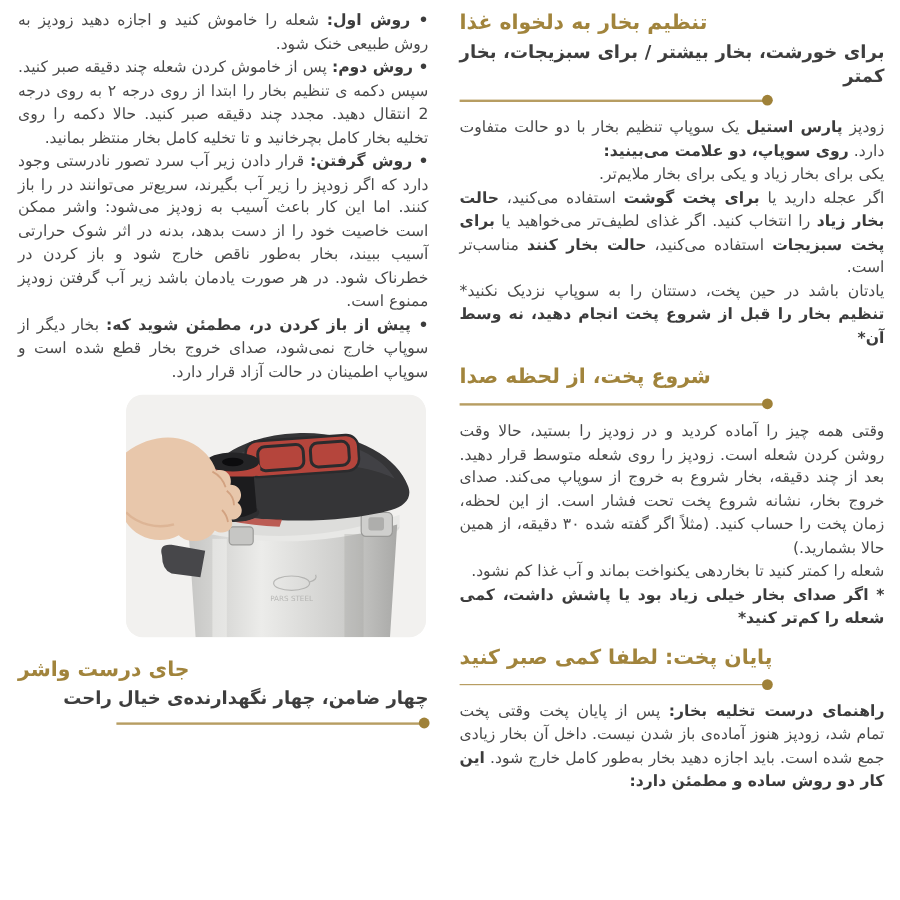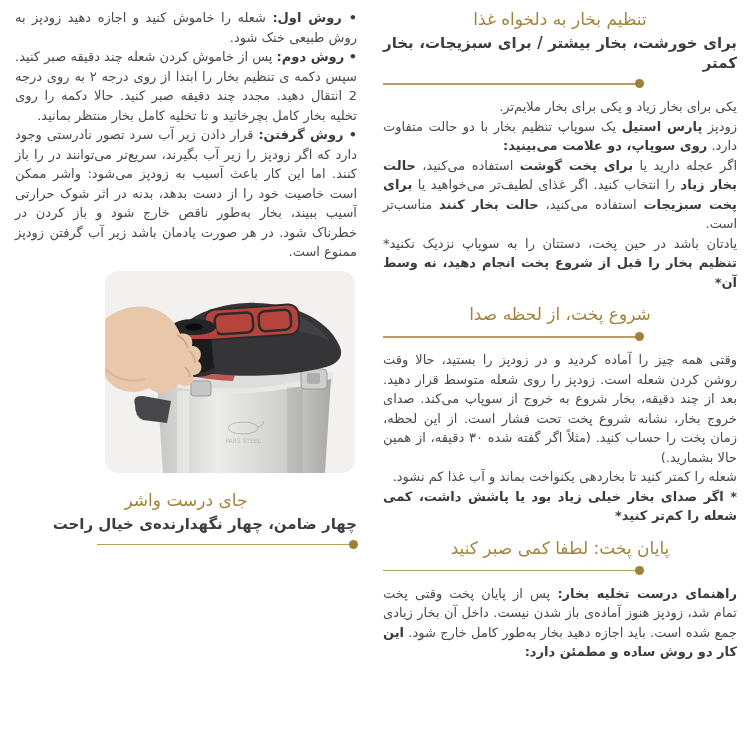--- a/index.html
+++ b/index.html
@@ -1,21 +1,21 @@
 <!DOCTYPE html>
 <html lang="fa" dir="rtl"><head>
 <meta charset="utf-8">
 <style>
   html,body{margin:0;padding:0;background:#ffffff;}
   body{width:750px;height:750px;overflow:hidden;font-family:"DejaVu Sans",sans-serif;}
   .page{direction:rtl;display:flex;gap:26px;box-sizing:border-box;width:750px;height:750px;padding:8px 13px 6px 15px;background:#fff;}
   .col{flex:none;}
   .col-right{width:354px;}
   .col-left{width:342px;}
-  h2{margin:0 0 2px 0;font-size:17px;line-height:23px;font-weight:normal;color:#a1843c;text-align:center;}
+  h2{margin:0 0 2px 0;font-size:17px;line-height:23px;font-weight:bold;color:#a1843c;text-align:left;}
   .subtitle{margin:0;font-size:15px;line-height:20px;font-weight:bold;color:#3e3e3e;text-align:justify;}
   p.body{margin:0;font-size:13px;line-height:19.5px;color:#4a4a4a;text-align:justify;}
   p.body b{color:#3c3c3c;margin-top:19px;}
   .orn{position:relative;width:260px;height:9px;margin:6px 0 9px 0;}
   .orn .line{position:absolute;top:4px;left:0;right:0;height:1.5px;background:#b79d62;}
   .orn .dot{position:absolute;top:0;right:-1px;width:9px;height:9px;border-radius:50%;background:#9f8138;}
   .col-right .orn{margin-left:0;margin-right:auto;direction:ltr;}
   .col-left .orn{margin-right:0;}
   .sec + .sec{margin-top:11px;}
   .bullets p.body + p.body{margin-top:0;}
@@ -30,22 +30,22 @@
 
   <div class="col col-right">
 
     <section class="sec">
       <h2>تنظیم بخار به دلخواه غذا</h2>
       <p class="subtitle">برای خورشت، بخار بیشتر /  برای سبزیجات، بخار کمتر</p>
       <div class="orn">
           <span class="line"></span>
           <span class="dot"></span>
         </div>
+      <p class="body"><span>زودپز </span><b>پارس استیل</b><span> یک سوپاپ تنظیم بخار با دو حالت متفاوت دارد. </span><b>روی سوپاپ، دو علامت می‌بینید:</b></p>
       <p class="body"><span>یکی برای بخار زیاد و یکی برای بخار ملایم‌تر.</span></p>
-      <p class="body"><span>زودپز </span><b>پارس استیل</b><span> یک سوپاپ تنظیم بخار با دو حالت متفاوت دارد. </span><b>روی سوپاپ، دو علامت می‌بینید:</b></p>
       <p class="body"><span>اگر عجله دارید یا </span><b>برای پخت گوشت</b><span> استفاده می‌کنید، </span><b>حالت بخار زیاد</b><span> را انتخاب کنید. اگر غذای لطیف‌تر می‌خواهید یا </span><b>برای پخت سبزیجات</b><span> استفاده می‌کنید، </span><b>حالت بخار کنند</b><span> مناسب‌تر است.</span></p>
       <p class="body"><span>یادتان باشد در حین پخت، دستتان را به سوپاپ نزدیک نکنید* </span><b>تنظیم بخار را قبل از شروع پخت انجام دهید، نه وسط آن*</b></p>
     </section>
 
     <section class="sec">
       <h2>شروع پخت، از لحظه صدا</h2>
       <div class="orn">
           <span class="line"></span>
           <span class="dot"></span>
         </div>
@@ -64,20 +64,21 @@
     </section>
 
   </div>
 
   <div class="col col-left">
 
     <div class="bullets">
       <p class="body"><b>• روش اول:</b><span> شعله را خاموش کنید و اجازه دهید زودپز به روش طبیعی خنک شود.</span></p>
       <p class="body"><b>• روش دوم:</b><span> پس از خاموش کردن شعله چند دقیقه صبر کنید. سپس دکمه ی تنظیم بخار را ابتدا از روی درجه ۲ به روی درجه 2 انتقال دهید. مجدد چند دقیقه صبر کنید. حالا دکمه را روی تخلیه بخار کامل بچرخانید و تا تخلیه کامل بخار منتظر بمانید.</span></p>
       <p class="body"><b>• روش گرفتن:</b><span> قرار دادن زیر آب سرد تصور نادرستی وجود دارد که اگر زودپز را زیر آب بگیرند، سریع‌تر می‌توانند در را باز کنند. اما این کار باعث آسیب به زودپز می‌شود: واشر ممکن است خاصیت خود را از دست بدهد، بدنه در اثر شوک حرارتی آسیب ببیند، بخار به‌طور ناقص خارج شود و باز کردن در خطرناک شود. در هر صورت یادمان باشد زیر آب گرفتن زودپز ممنوع است.</span></p>
+      <p class="body"><b>• پیش از باز کردن در، مطمئن شوید که:</b><span> بخار دیگر از سوپاپ خارج نمی‌شود، صدای خروج بخار قطع شده است و سوپاپ اطمینان در حالت آزاد قرار دارد.</span></p>
     </div>
 
     <div class="photo">
       <svg width="250" height="202" viewBox="0 0 250 202" xmlns="http://www.w3.org/2000/svg">
         <defs>
           <clipPath id="ph">
               <rect x="0" y="0" width="250" height="202" rx="14"></rect>
             </clipPath>
           <linearGradient id="potGrad" x1="0" y1="0" x2="1" y2="0">
             <stop offset="0" stop-color="#c6c6c4"></stop>

